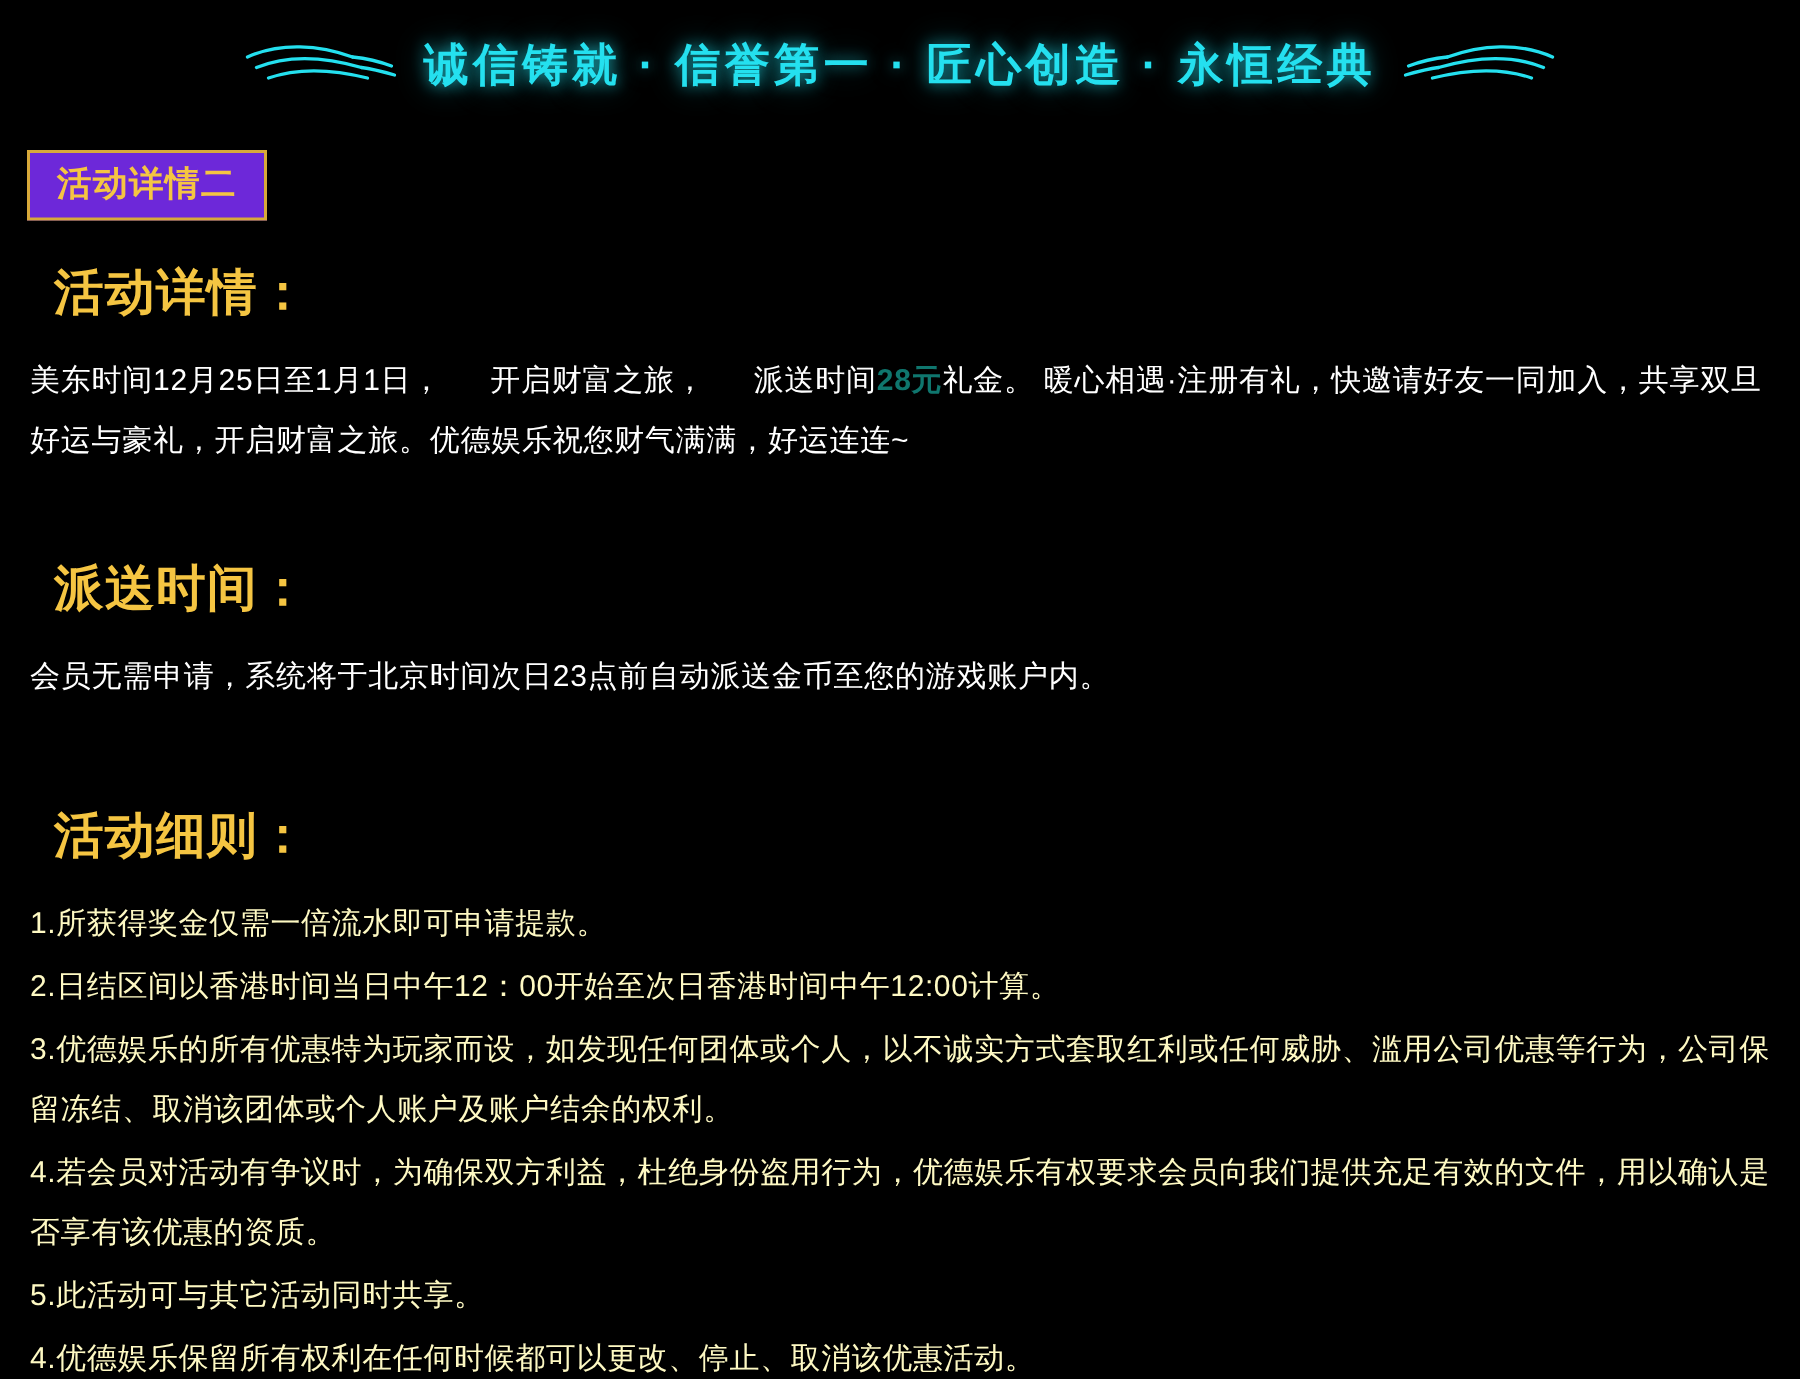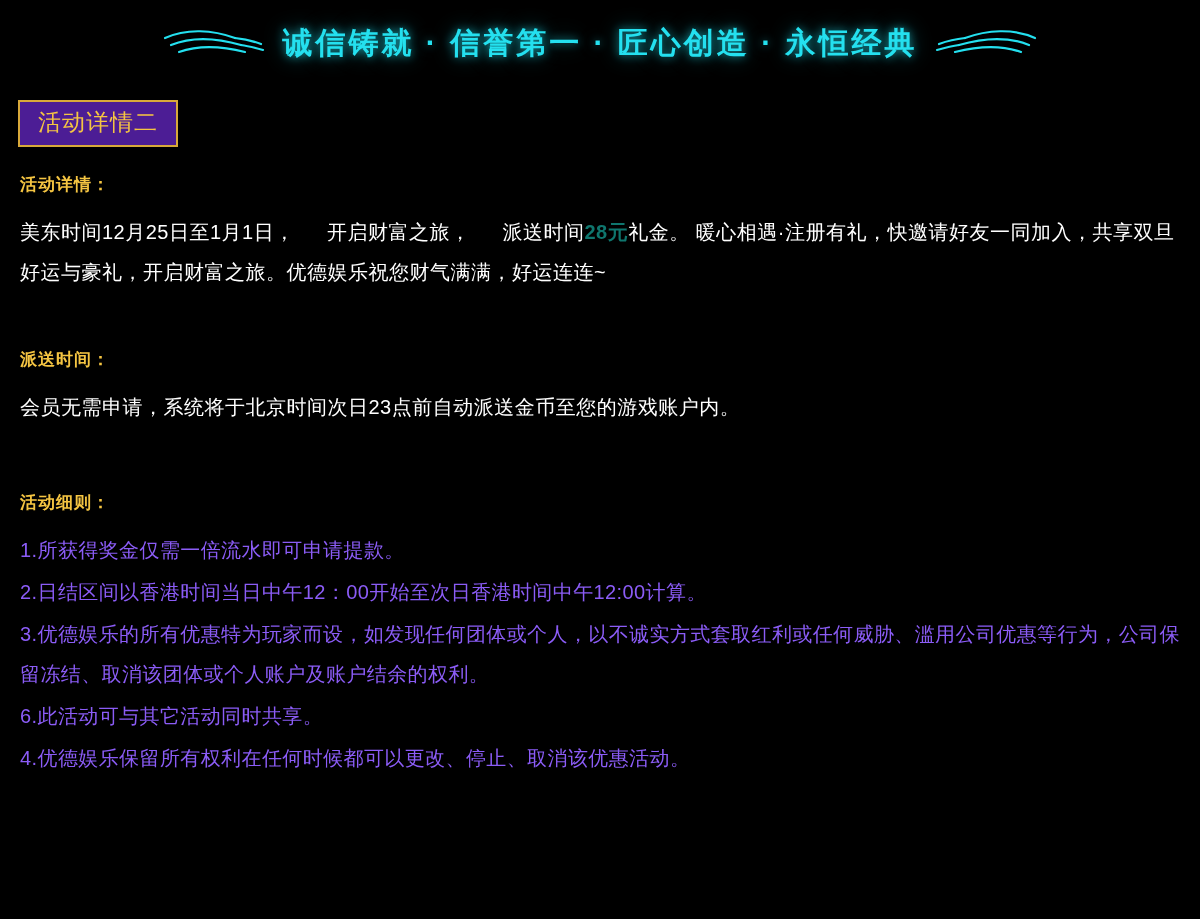--- a/index.html
+++ b/index.html
@@ -53,37 +53,37 @@
 
   
   .chip-wrap {
     padding: 14px 0 0 18px;
   }
   .chip {
     display: inline-block;
     border: 2px solid #d8a93a;
     color: #f5c542;
     font-size: 23px;
-    font-weight: normal;
+    font-weight: bold;
     letter-spacing: 1px;
     padding: 9px 18px 11px 18px;
     line-height: 1;
-    background: #4c1d95;
+    background: #6d28d9;
   }
 
   
   .content {
     padding: 26px 20px 0 20px;
   }
   .heading {
     color: #f5c542;
-    font-size: 17px;
+    font-size: 33px;
     font-weight: bold;
     letter-spacing: 1px;
-    margin: 0 0 16px 0;
+    margin: 0 0 16px 16px;
   }
   .para {
     font-size: 20px;
     line-height: 40px;
     color: #ffffff;
     letter-spacing: 0.5px;
     margin: 0;
   }
   .hl-red {
     color: #0f766e;
@@ -92,21 +92,21 @@
   .gap-lg { height: 56px; }
   .gap-xl { height: 64px; }
   .rules {
     margin: 0;
     padding: 0;
     list-style: none;
   }
   .rules li {
     font-size: 20px;
     line-height: 40px;
-    color: #8b5cf6;
+    color: #fef9c3;
     letter-spacing: 0.4px;
     margin: 0 0 2px 0;
   }
   .nbsp-sep { display: inline-block; width: 20px; }
 </style>
 </head>
 <body>
 
 <div class="page">
 
@@ -158,18 +158,19 @@
     <h2 class="heading">派送时间：</h2>
     <p class="para">会员无需申请，系统将于北京时间次日23点前自动派送金币至您的游戏账户内。</p>
 
     <div class="gap-xl"></div>
 
     <h2 class="heading">活动细则：</h2>
     <ul class="rules">
       <li>1.所获得奖金仅需一倍流水即可申请提款。</li>
       <li>2.日结区间以香港时间当日中午12：00开始至次日香港时间中午12:00计算。</li>
       <li>3.优德娱乐的所有优惠特为玩家而设，如发现任何团体或个人，以不诚实方式套取红利或任何威胁、滥用公司优惠等行为，公司保留冻结、取消该团体或个人账户及账户结余的权利。</li>
-      <li>6.此活动可与其它活动同时共享。</li>
+      <li>4.若会员对活动有争议时，为确保双方利益，杜绝身份盗用行为，优德娱乐有权要求会员向我们提供充足有效的文件，用以确认是否享有该优惠的资质。</li>
+      <li>5.此活动可与其它活动同时共享。</li>
       <li>4.优德娱乐保留所有权利在任何时候都可以更改、停止、取消该优惠活动。</li>
     </ul>
 
   </div>
 </div>
 
 </body></html>

